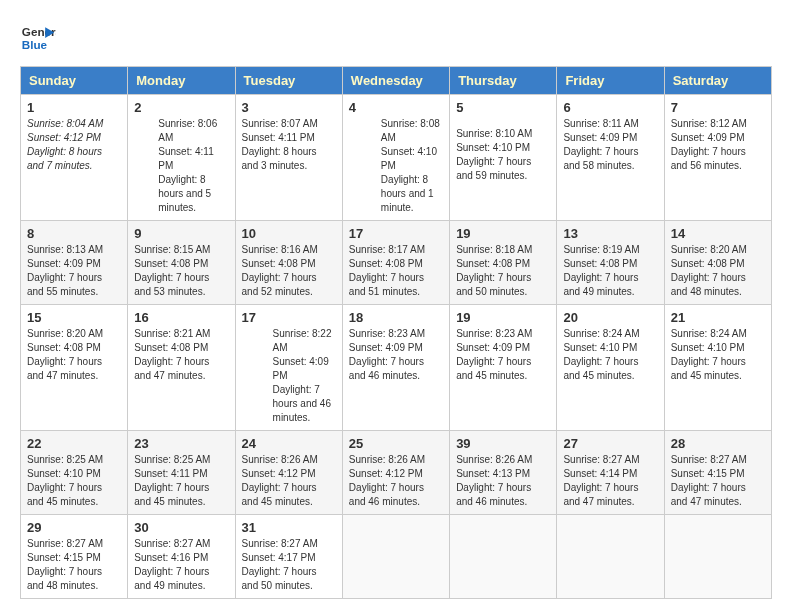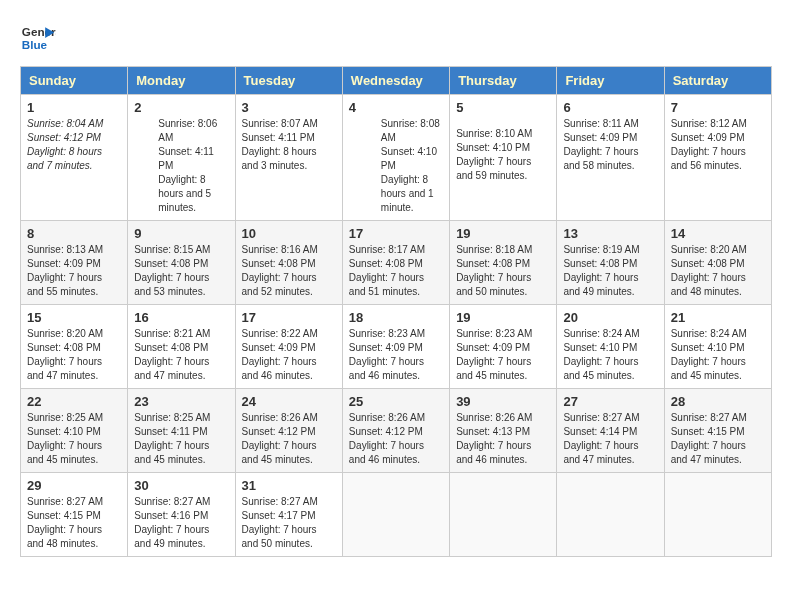--- a/index.html
+++ b/index.html
@@ -204,21 +204,21 @@
 Daylight: 7 hours and 47 minutes.</div>
         </td>
         <td>
           <span class="day-number">16</span>
           <div class="day-info" style="white-space: pre-line;">Sunrise: 8:21 AM
 Sunset: 4:08 PM
 Daylight: 7 hours and 47 minutes.</div>
         </td>
         <td>
           <span class="day-number">17</span>
-          <div class="day-info" style="white-space: pre-line;">Sunrise: 8:22 AM
+          <div class="day-info" style="white-space: pre-line; margin-left: 31px;">Sunrise: 8:22 AM
 Sunset: 4:09 PM
 Daylight: 7 hours and 46 minutes.</div>
         </td>
         <td>
           <span class="day-number">18</span>
           <div class="day-info" style="white-space: pre-line;">Sunrise: 8:23 AM
 Sunset: 4:09 PM
 Daylight: 7 hours and 46 minutes.</div>
         </td>
         <td>

